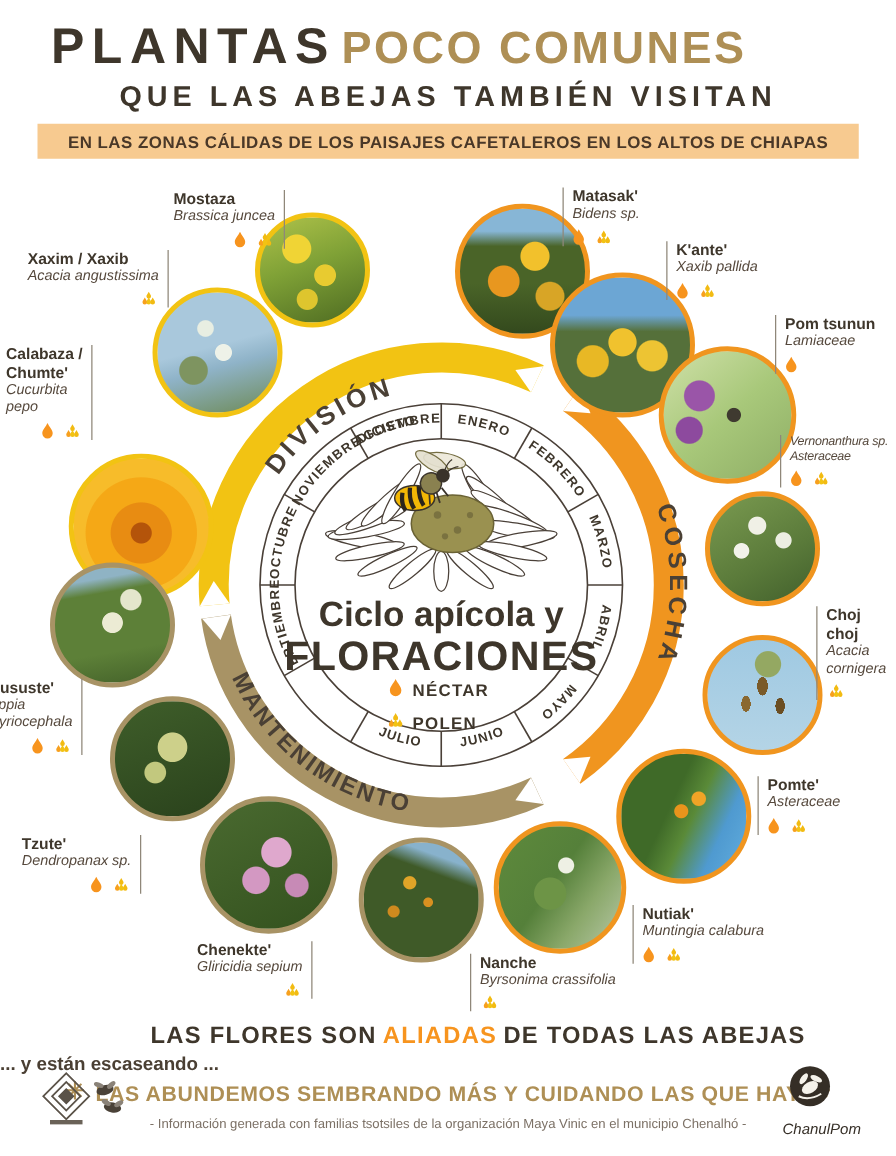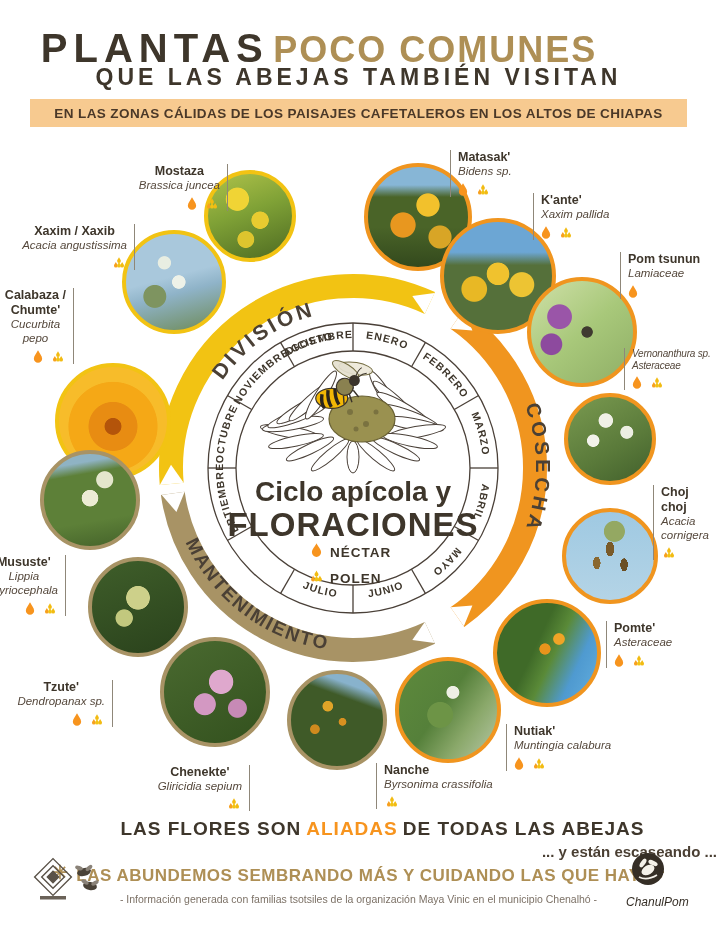--- a/index.html
+++ b/index.html
@@ -1,52 +1,52 @@
 <!DOCTYPE html>
 <html><head>
 <meta charset="utf-8">
 <style>
   html,body{margin:0;padding:0;background:#ffffff;}
   .poster{
     position:relative;width:717px;height:925px;overflow:hidden;background:#ffffff;
     font-family:"Liberation Sans", sans-serif;color:#3E362B;
   }
   
-  .titlebar{position:absolute;top:28px;left:0;width:638px;text-align:center;line-height:1;}
+  .titlebar{position:absolute;top:17px;left:0;width:638px;text-align:center;line-height:1;}
   .title-main{font-size:40px;font-weight:bold;letter-spacing:6px;color:#3E362B;}
   .title-accent{font-size:36px;font-weight:bold;letter-spacing:2px;color:#AE8F55;}
   .subtitle{position:absolute;top:64px;left:0;width:717px;text-align:center;
     font-size:23px;font-weight:bold;letter-spacing:4px;color:#3E362B;}
   .banner{position:absolute;top:99px;left:30px;width:657px;height:28px;background:#F7CA90;
     display:flex;align-items:center;justify-content:center;font-size:13.5px;font-weight:bold;
     letter-spacing:.4px;color:#4A3828;}
   
   svg.diagram{position:absolute;left:0;top:0;}
   
   .photo{position:absolute;border-radius:50%;box-sizing:border-box;}
   .b-yellow{border:4px solid #F2C313;}
   .b-orange{border:4px solid #F0951F;}
   .b-tan{border:4px solid #A89365;}
   
   .plabel{position:absolute;font-size:12.5px;line-height:1.2;}
   .plabel .com{font-weight:bold;color:#3E362B;display:block;}
   .plabel .lat{font-style:italic;font-weight:normal;font-size:11.5px;color:#55483C;display:block;}
   .plabel .lat:empty,.plabel .com:empty{display:none;}
-  .lab-r{text-align:center;border-right:1.5px solid #8F8779;padding-right:7px;margin-top:12px;}
+  .lab-r{text-align:left;border-right:1.5px solid #8F8779;padding-right:7px;}
   .lab-l{text-align:left;border-left:1.5px solid #8F8779;padding-left:7px;}
   .icons{display:flex;gap:7px;margin-top:4px;align-items:flex-end;}
   .lab-r .icons{justify-content:flex-end;}
   .ic-drop{width:10px;height:14px;}
   .ic-polen{width:16px;height:13px;}
   .small-lat{font-size:10px !important;letter-spacing:-.2px;}
   
   .f1{position:absolute;top:818px;left:0;width:717px;text-align:center;font-size:19px;
       font-weight:bold;letter-spacing:1px;color:#3E362B;padding-left:24px;}
   .f1 .accent{color:#F7941E;margin:0 5px;}
-  .f2{position:absolute;top:843px;left:0;width:717px;text-align:right;font-size:15px;
+  .f2{position:absolute;top:843px;left:0;width:717px;text-align:left;font-size:15px;
       font-weight:bold;color:#4A3F33;}
   .f3{position:absolute;top:861px;left:0;width:717px;text-align:center;font-size:17px;
       font-weight:bold;letter-spacing:.5px;color:#AE8F55;}
   .f3 .star{font-size:19px;vertical-align:2px;margin:0 8px;}
   .credit{position:absolute;top:893px;left:0;width:717px;text-align:center;font-size:10.5px;
       color:#7C7166;}
   
   .logo-left{position:absolute;left:28px;top:856px;}
   .logo-right{position:absolute;left:626px;top:850px;text-align:left;width:84px;}
   .logo-right .script{font-size:12px;font-style:italic;color:#352E26;margin-top:1px;}
@@ -291,33 +291,33 @@
     <span class="icons">
         <svg class="ic-drop">
           <use href="#sym-drop"></use>
         </svg>
         <svg class="ic-polen">
           <use href="#sym-polen"></use>
         </svg>
       </span>
   </div>
 
-  <div class="plabel lab-r" style="right:582px;top:212px;">
+  <div class="plabel lab-r" style="right:582px;top:200px;">
     <span class="com">Xaxim / Xaxib</span>
     <span class="lat">Acacia angustissima</span>
     <span class="icons">
         <svg class="ic-polen">
           <use href="#sym-polen"></use>
         </svg>
       </span>
   </div>
 
   <div class="plabel lab-l" style="left:533px;top:193px;">
     <span class="com">K'ante'</span>
-    <span class="lat">Xaxim pallida</span>
+    <span class="lat">Xaxib pallida</span>
     <span class="icons">
         <svg class="ic-drop">
           <use href="#sym-drop"></use>
         </svg>
         <svg class="ic-polen">
           <use href="#sym-polen"></use>
         </svg>
       </span>
   </div>
 

